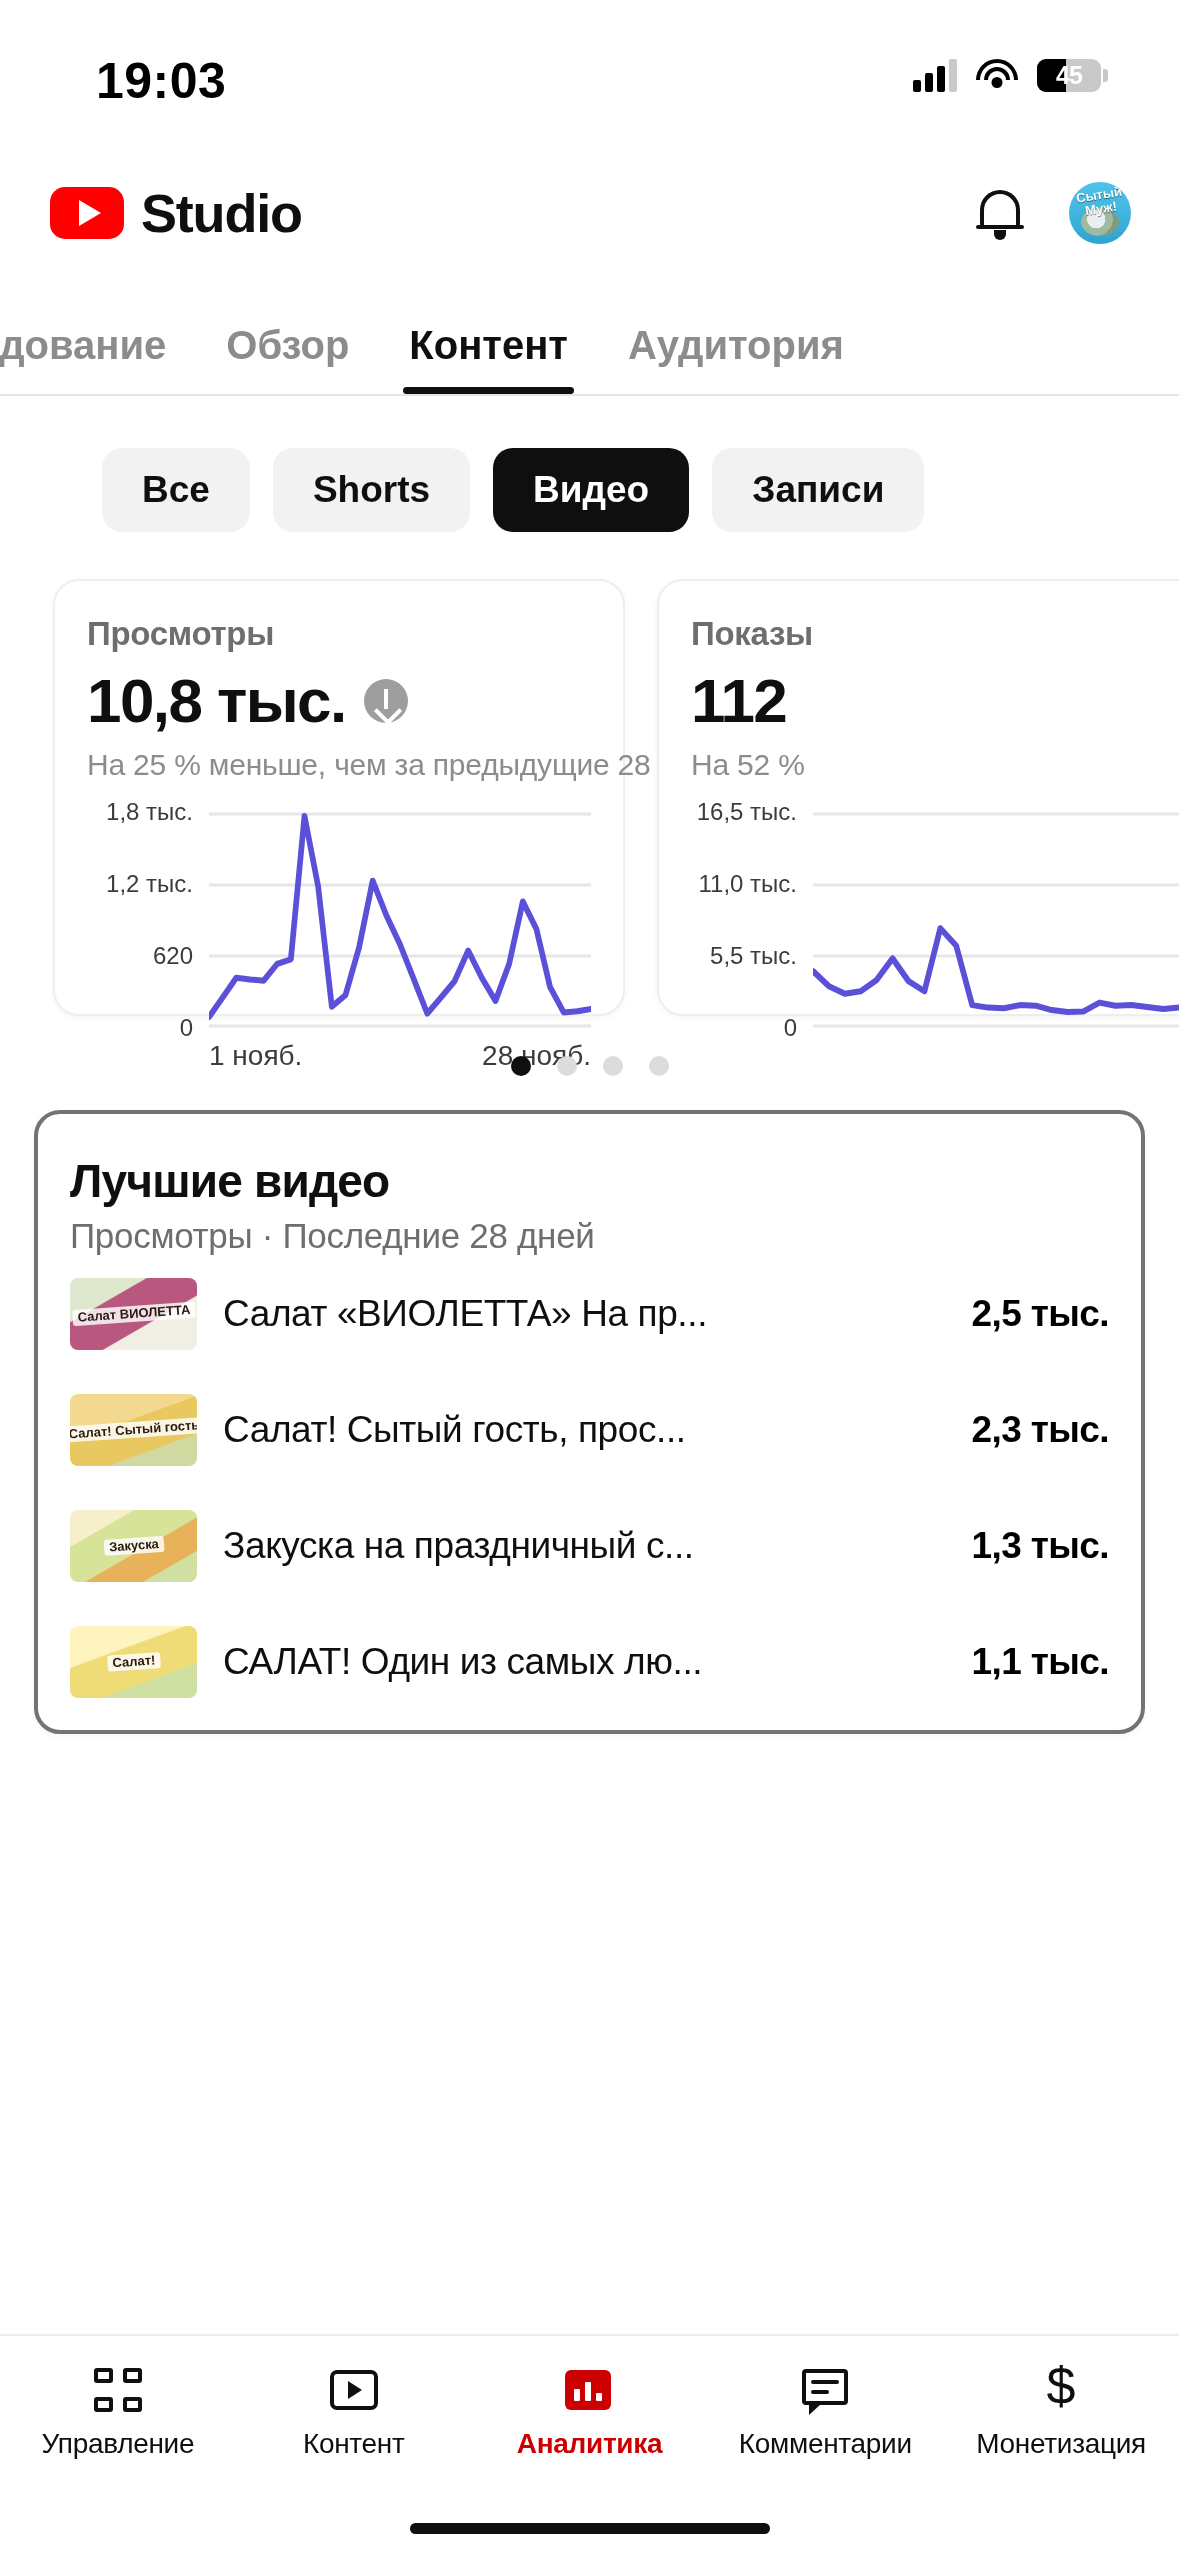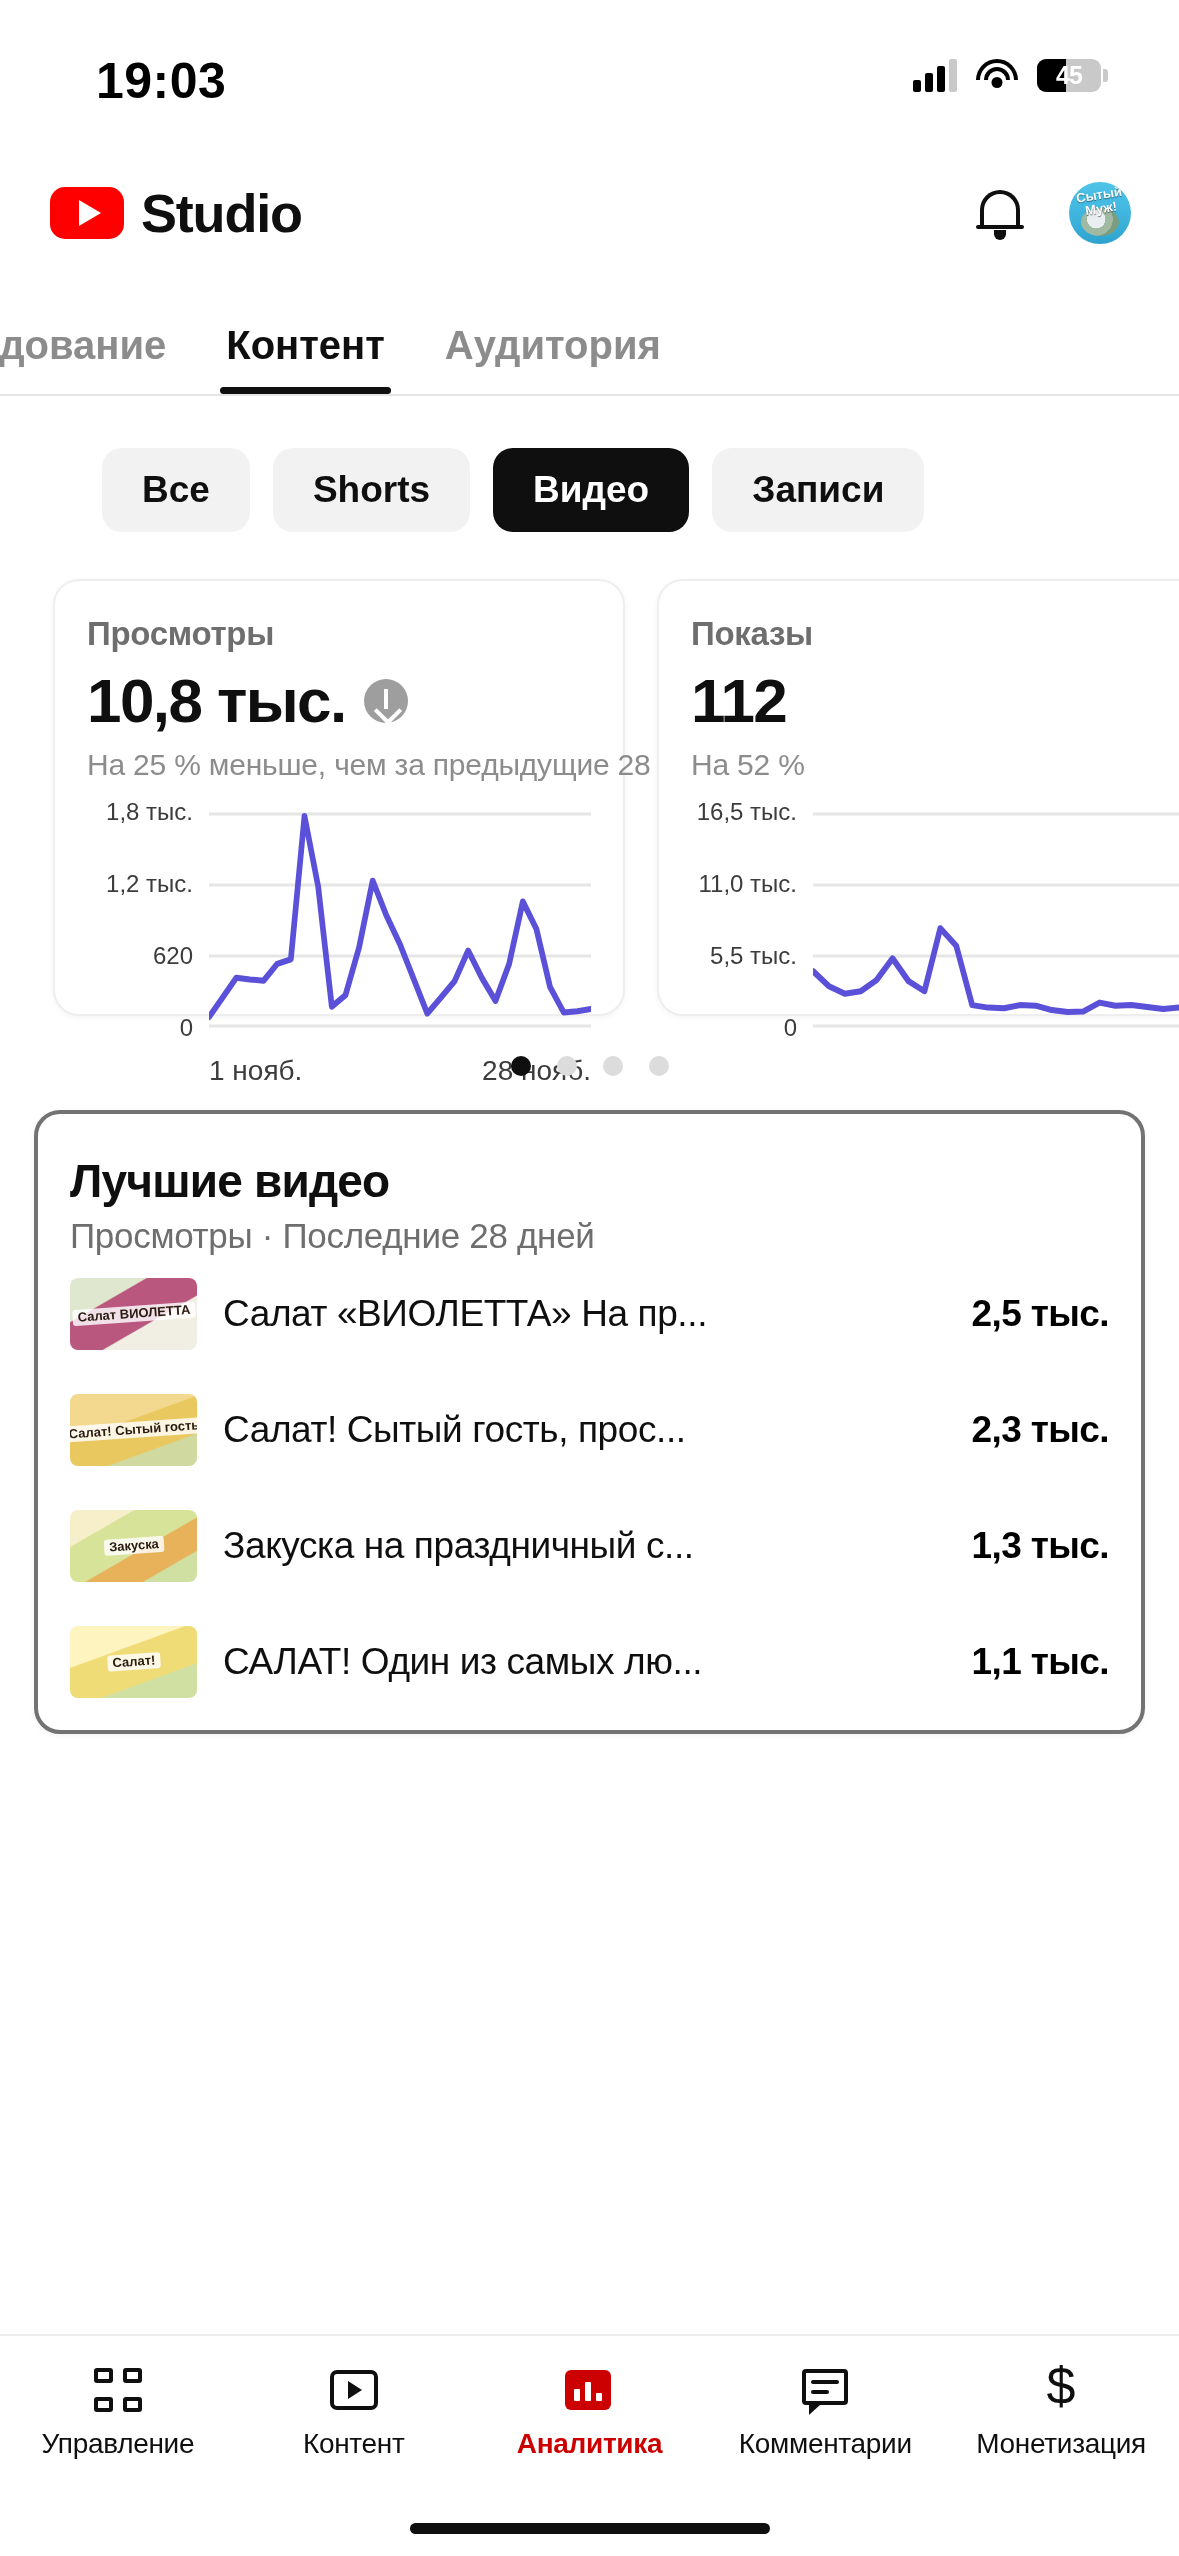--- a/index.html
+++ b/index.html
@@ -113,21 +113,21 @@
   .trend:after{ content:""; position:absolute; left:14px; top:22px; width:16px; height:16px;
     border-right:4px solid #fff; border-bottom:4px solid #fff; transform:rotate(45deg);}
   .delta{ font-size:30px; color:#8c8c8c; margin-top:12px; white-space:nowrap; letter-spacing:-0.2px;}
   .chartwrap{ display:flex; margin-top:30px; }
   .yaxis{ width:122px; position:relative; height:216px; }
   .yaxis span{
     position:absolute; right:16px; font-size:24px; color:#3c3c3c; transform:translateY(-50%); white-space:nowrap;
   }
   .plot{ flex:1; position:relative; height:216px; }
   .plot svg{ display:block; width:100%; height:100%; }
-  .xaxis{ display:flex; justify-content:space-between; padding:27px 0 0 122px; }
+  .xaxis{ display:flex; justify-content:space-between; padding:12px 0 0 122px; }
   .xaxis span{ font-size:28px; color:#3c3c3c; white-space:nowrap; }
 
   
   .dots{ display:flex; justify-content:center; gap:26px; padding:40px 0 0 0; }
   .dot{ width:20px; height:20px; border-radius:50%; background:#dcdcdc; }
   .dot.active{ background:#0f0f0f; }
 
   
   .panel{
     margin:34px 34px 0 34px; background:#fff; border:4px solid #737373; border-radius:26px;
@@ -230,20 +230,21 @@
     </span>
     <span class="avatar">
       <span class="plate"></span>
       <span class="txt">Сытый Муж!</span>
     </span>
   </div>
 </div>
 
 <div class="tabs">
   <div class="tab first">ледование</div>
+  <div class="tab">Обзор</div>
   <div class="tab active">Контент</div>
   <div class="tab">Аудитория</div>
 </div>
 
 <div class="chips">
   <div class="chip">Все</div>
   <div class="chip">Shorts</div>
   <div class="chip active">Видео</div>
   <div class="chip">Записи</div>
 </div>

